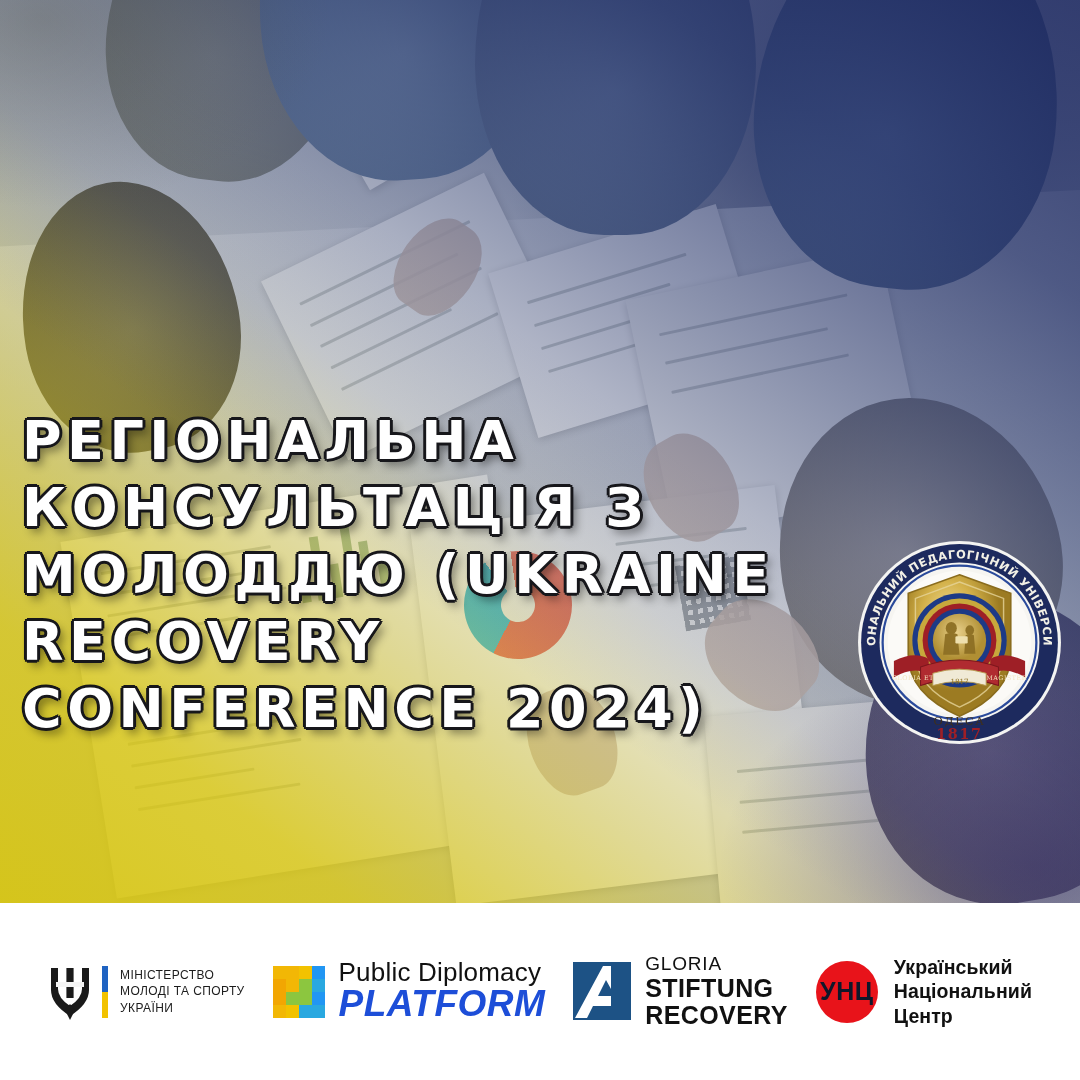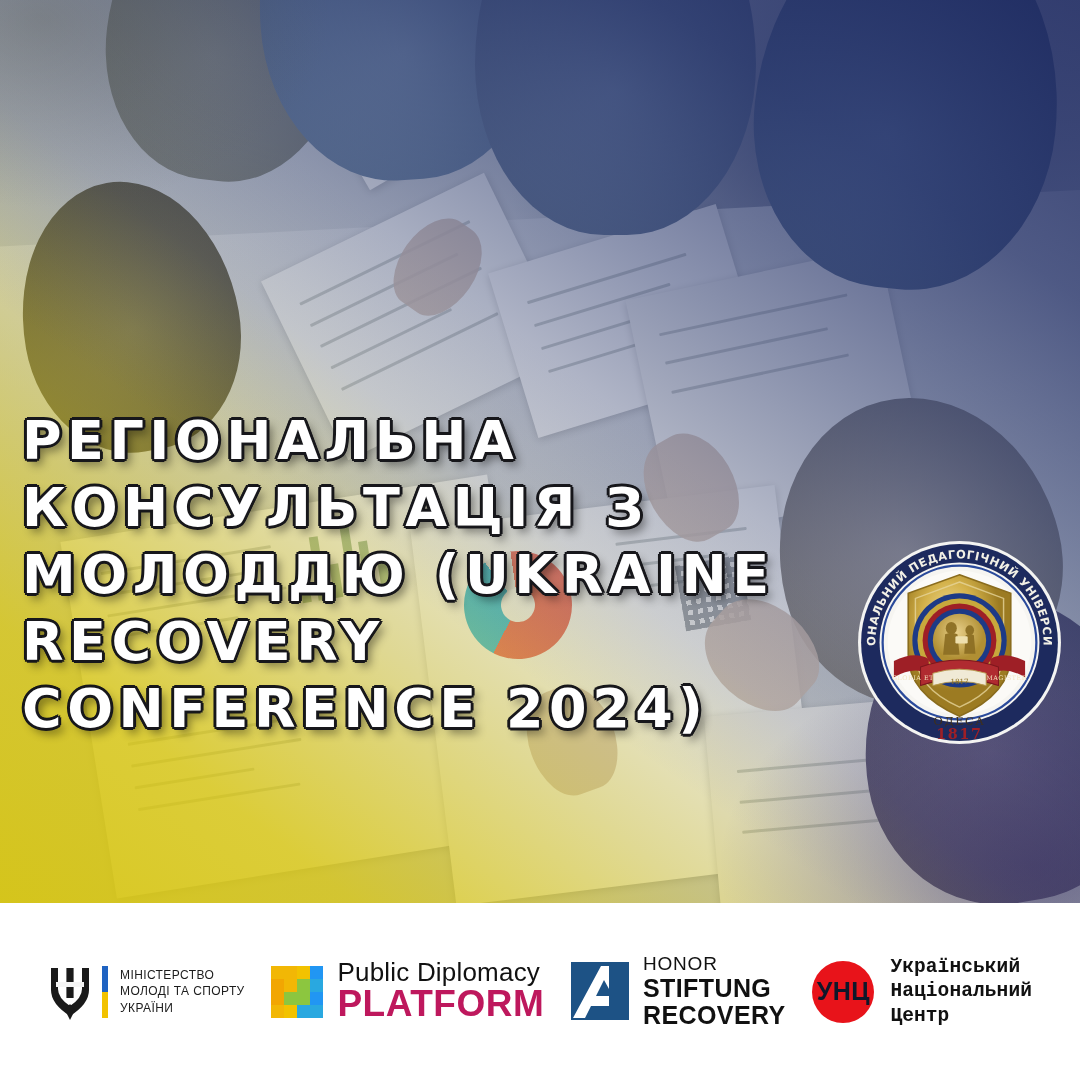--- a/index.html
+++ b/index.html
@@ -134,37 +134,37 @@
     background:linear-gradient(180deg,#1f63c2 0 50%,#f2c200 50% 100%);}
   .min-text{font-family:"Liberation Sans",sans-serif;font-size:12px;line-height:1.38;
     color:#1c1c1c;letter-spacing:.4px;white-space:pre-line;}
 
   
   .pdp{gap:14px;}
   .pd-grid{width:52px;height:52px;display:grid;
     grid-template-columns:repeat(4,1fr);grid-template-rows:repeat(4,1fr);flex:0 0 auto;}
   .pd-grid span{display:block;}
   .pd-txt-top{font-size:26px;color:#111;letter-spacing:.2px;line-height:1;}
-  .pd-txt-bot{font-size:37px;font-weight:700;color:#be185d;letter-spacing:.5px;line-height:1.05;}
+  .pd-txt-bot{font-size:37px;font-weight:700;color:#1d4ed8;letter-spacing:.5px;line-height:1.05;font-style:italic;}
 
   
   .kas{gap:14px;}
   .kas-mark{width:58px;height:58px;flex:0 0 auto;}
   .kas-text{line-height:1.08;color:#111;}
   .kas-1{font-size:19px;letter-spacing:.8px;}
   .kas-2{font-size:25px;font-weight:700;letter-spacing:.4px;}
   .kas-3{font-size:25px;font-weight:700;letter-spacing:.4px;}
 
   
   .unc{gap:16px;}
   .unc-circle{width:62px;height:62px;border-radius:50%;background:#e8131a;flex:0 0 auto;
     display:flex;align-items:center;justify-content:center;}
   .unc-circle span{color:#0f172a;font-weight:700;font-size:25px;letter-spacing:.5px;
     font-family:"Liberation Sans",sans-serif;}
-  .unc-text{font-size:19.5px;font-weight:700;color:#111;line-height:1.25;white-space:pre-line;letter-spacing:.1px;font-family:Liberation Mono, monospace;}
+  .unc-text{font-size:19.5px;font-weight:700;color:#111;line-height:1.25;white-space:pre-line;letter-spacing:.1px;}
 </style>
 </head>
 <body>
 
 <div class="poster">
 
   <div class="hero">
 
     <div class="photo">
       <div class="tabletop"></div>
@@ -339,21 +339,21 @@
       </div>
     </div>
 
     <div class="logo kas">
       <svg class="kas-mark" viewBox="0 0 58 58">
         <rect x="0" y="0" width="58" height="58" fill="#1d5285"></rect>
         <path d="M36 2 L58 2 L58 58 L12 58 Z" fill="#1d5285"></path>
         <path d="M30 4 L2 56 L14 56 L20 44 L38 44 L38 34 L25 34 L33 18 L38 27 L38 4 Z" fill="#ffffff"></path>
       </svg>
       <div class="kas-text">
-        <div class="kas-1">HONOR</div>
+        <div class="kas-1">GLORIA</div>
         <div class="kas-2">STIFTUNG</div>
         <div class="kas-3">RECOVERY</div>
       </div>
     </div>
 
     <div class="logo unc">
       <div class="unc-circle">
         <span>УНЦ</span>
       </div>
       <div class="unc-text">Український

